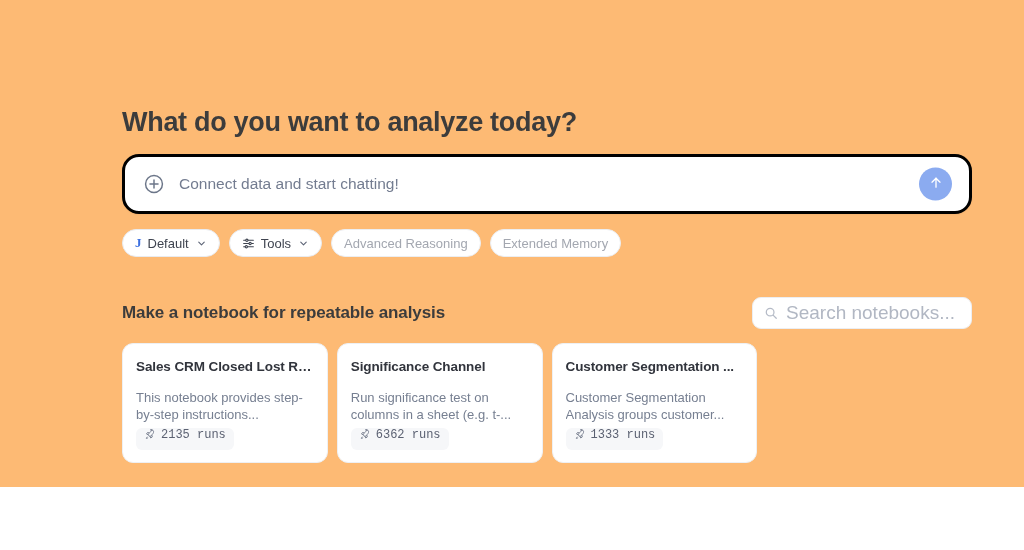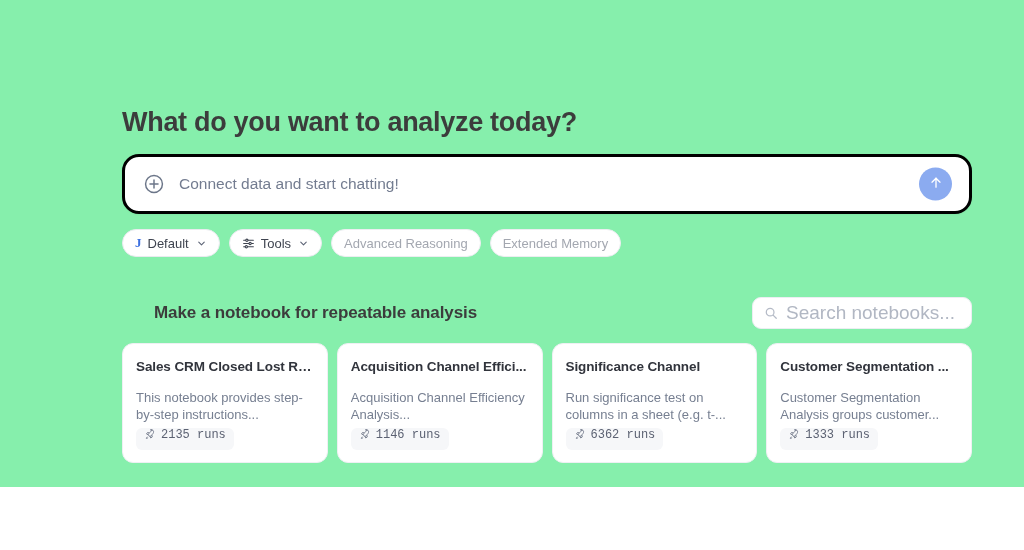--- a/index.html
+++ b/index.html
@@ -7,21 +7,21 @@
     width: 1024px;
     height: 550px;
     background: #ffffff;
     font-family: "Liberation Sans", sans-serif;
     overflow: hidden;
   }
   .page {
     position: relative;
     width: 1024px;
     height: 487px;
-    background: #86efac;
+    background: #fdba74;
   }
   .content {
     position: absolute;
     left: 122px;
     top: 0;
     width: 850px;
   }
 
   
   .page-title {
@@ -112,21 +112,20 @@
     margin-top: 40px;
     display: flex;
     align-items: center;
     justify-content: space-between;
   }
   .nb-title {
     font-size: 17px;
     font-weight: bold;
     color: #3c3c3c;
     letter-spacing: -0.1px;
-    margin-left: 32px;
   }
   .search-box {
     width: 220px;
     height: 32px;
     border: 1px solid #eceef2;
     border-radius: 9px;
     background: #ffffff;
     display: flex;
     align-items: center;
     padding: 0 11px;
@@ -284,35 +283,20 @@
               <path d="M13.5 3.5c3.5-1 6.5 2 5.5 5.5-0.8 2.8-4.3 6.3-7 8L8 13.5c1.7-2.7 5.2-6.2 8-9z"></path>
               <path d="M8 13.5L5 12l2-3 3 0.5"></path>
               <path d="M12 17l1.5 3 3-2-0.5-3"></path>
               <path d="M6 18c-1 1-1.3 3-1.3 3s2-0.3 3-1.3"></path>
             </svg>
           </span>
           <span>2135 runs</span>
         </div>
       </div>
 
-      <div class="card">
-        <div class="card-title">Acquisition Channel Effici...</div>
-        <div class="card-desc">Acquisition Channel Efficiency Analysis...</div>
-        <div class="runs-badge">
-          <span class="rocket-icon">
-            <svg width="12" height="12" viewBox="0 0 24 24" fill="none" stroke="currentColor" stroke-width="1.7" stroke-linecap="round" stroke-linejoin="round">
-              <path d="M13.5 3.5c3.5-1 6.5 2 5.5 5.5-0.8 2.8-4.3 6.3-7 8L8 13.5c1.7-2.7 5.2-6.2 8-9z"></path>
-              <path d="M8 13.5L5 12l2-3 3 0.5"></path>
-              <path d="M12 17l1.5 3 3-2-0.5-3"></path>
-              <path d="M6 18c-1 1-1.3 3-1.3 3s2-0.3 3-1.3"></path>
-            </svg>
-          </span>
-          <span>1146 runs</span>
-        </div>
-      </div>
 
       <div class="card">
         <div class="card-title">Significance Channel</div>
         <div class="card-desc">Run significance test on columns in a sheet (e.g. t-...</div>
         <div class="runs-badge">
           <span class="rocket-icon">
             <svg width="12" height="12" viewBox="0 0 24 24" fill="none" stroke="currentColor" stroke-width="1.7" stroke-linecap="round" stroke-linejoin="round">
               <path d="M13.5 3.5c3.5-1 6.5 2 5.5 5.5-0.8 2.8-4.3 6.3-7 8L8 13.5c1.7-2.7 5.2-6.2 8-9z"></path>
               <path d="M8 13.5L5 12l2-3 3 0.5"></path>
               <path d="M12 17l1.5 3 3-2-0.5-3"></path>

